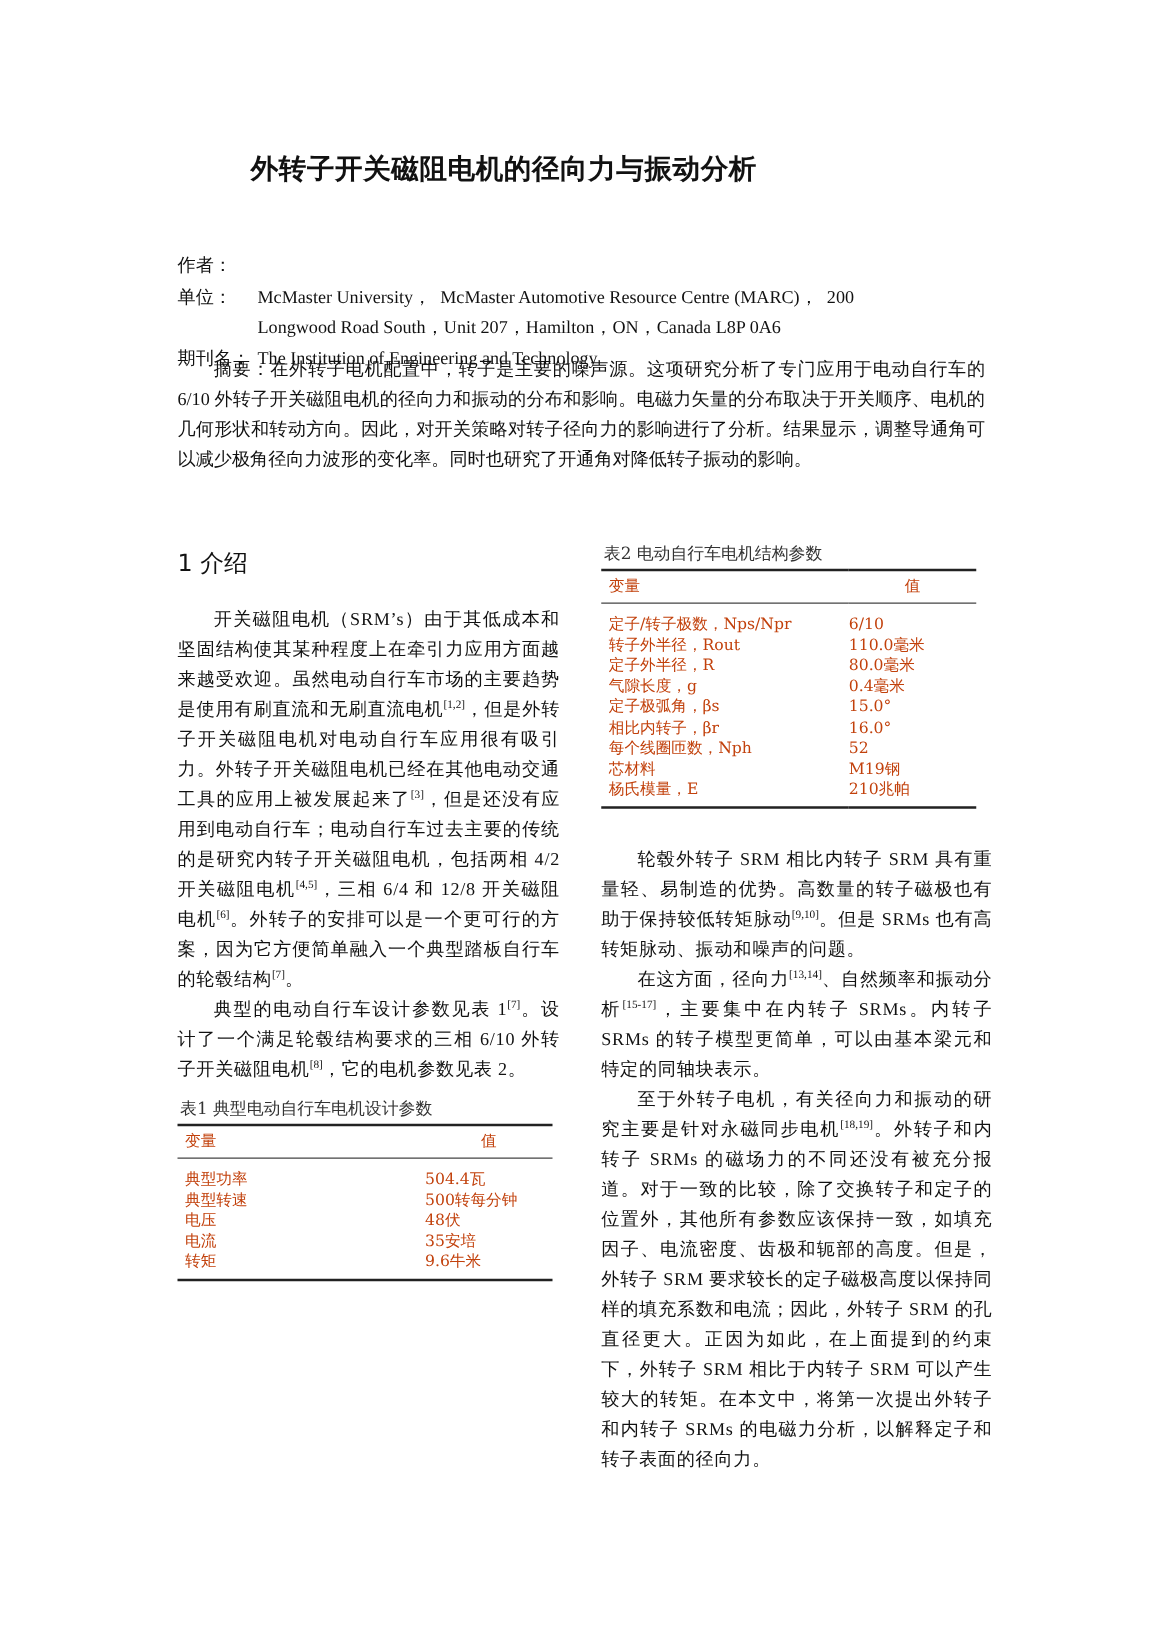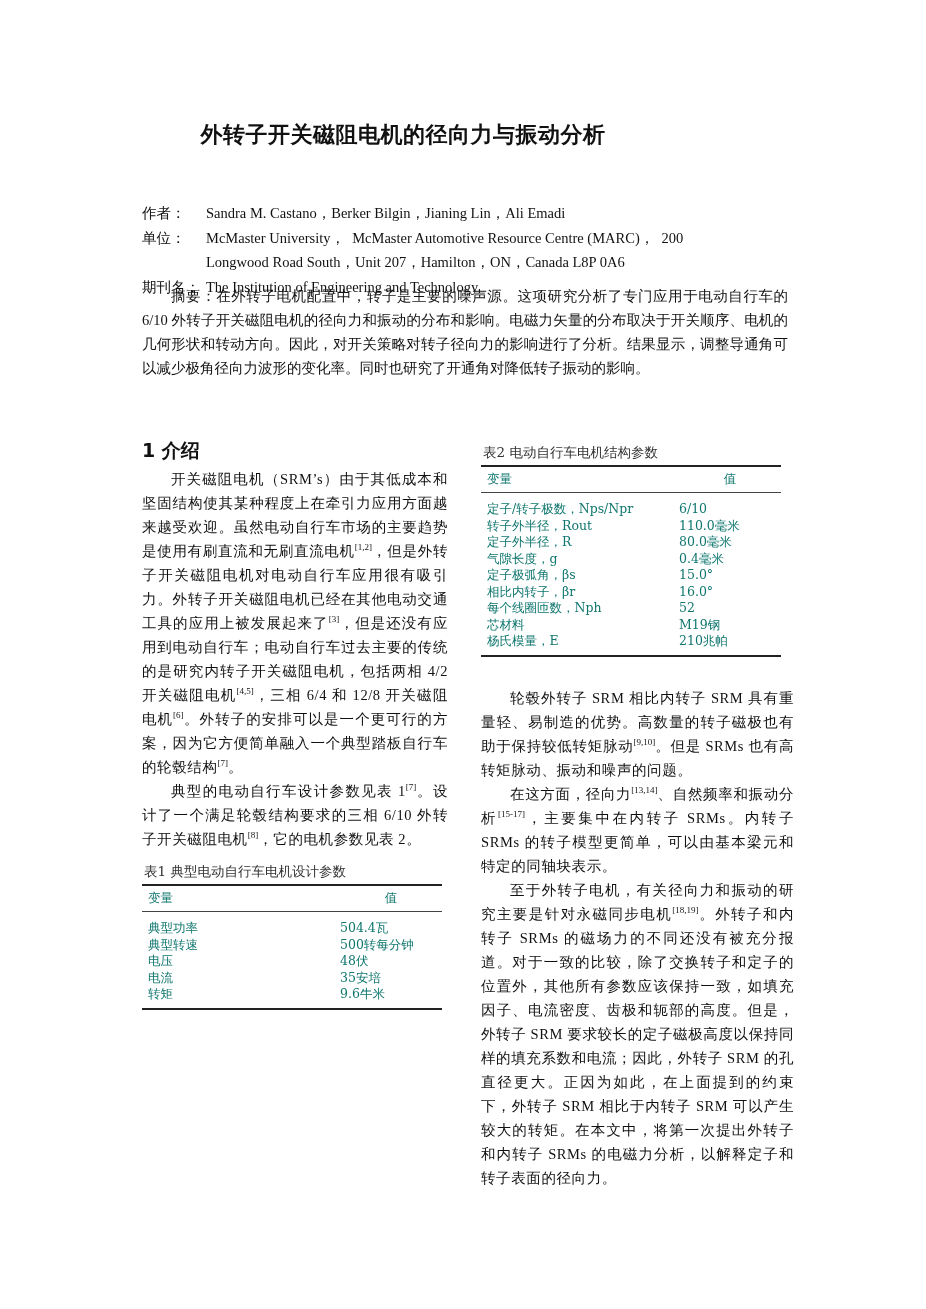--- a/index.html
+++ b/index.html
@@ -8,44 +8,43 @@
   .meta { position: absolute; left: 142px; font-size: 14.5px; line-height: 24.5px; }
   .meta-row { display: flex; white-space: nowrap; }
   .meta-label { width: 64px; display: inline-block; }
   .meta-value { display: inline-block; }
   .indent2 { padding-left: 64px; }
   .abstract { position: absolute; top: 284px; left: 142px; width: 646px; font-size: 14.5px; line-height: 24px; text-align: justify; }
   .abstract .kw { font-weight: normal; }
   .indent { text-indent: 2em; }
   .col-left { position: absolute; top: 438px; left: 142px; width: 306px; }
   .col-right { position: absolute; top: 432px; left: 481px; width: 313px; }
-  .section-head { font-family: "DejaVu Sans", sans-serif; font-weight: bold; font-size: 19px; margin: 0 0 3px 0; }
+  .section-head { font-family: "DejaVu Sans", sans-serif; font-weight: normal; font-size: 19px; margin: 0 0 20px 0; }
   p.body { margin: 0; font-size: 14.5px; line-height: 24px; text-align: justify; letter-spacing: 0.6px; }
   sup { font-size: 9px; line-height: 0; vertical-align: 6px; letter-spacing: 0; }
-  .table-caption { font-family: "DejaVu Serif", serif; font-size: 13.5px; color: #333; margin: 12px 0 3px 2px; }
-  table.data { border-collapse: collapse; width: 100%; font-family: "DejaVu Serif", serif; font-size: 12.5px; color: #0f766e; }
+  .table-caption { font-family: "DejaVu Serif", serif; font-size: 13.5px; color: #333; margin: 2px 0 3px 2px; }
+  table.data { border-collapse: collapse; width: 100%; font-family: "DejaVu Serif", serif; font-size: 12.5px; color: #c2410c; }
   table.data thead th { font-weight: normal; text-align: left; padding: 4px 6px 4px 6px; border-top: 2px solid #222; border-bottom: 1px solid #444; }
   table.data thead th.val { text-align: center; }
   table.data tbody td { padding: 0 6px; line-height: 16.5px; }
   table.data tbody tr:first-child td { padding-top: 8px; }
   table.data tbody tr:last-child td { padding-bottom: 5px; border-bottom: 2px solid #222; }
   table.data td.v { padding-left: 0; width: 34%; }
   .t1 { margin-top: 10px; width: 300px; }
   .t2 { width: 300px; }
   .right-text { margin-top: 29px; }
 </style>
 </head>
 <body>
 
 <div class="title">外转子开关磁阻电机的径向力与振动分析</div>
 
 <div class="meta" style="top:161px;margin-top:40px;">
   <div class="meta-row">
     <span class="meta-label">作者：</span>
-    <span class="meta-value">Sandra M. Castano，Berker Bilgin，Jianing Lin，Ali Emadi</span>
   </div>
   <div class="meta-row">
     <span class="meta-label">单位：</span>
     <span class="meta-value" style="white-space:pre;font-family:Liberation Serif, serif;">McMaster University，  McMaster Automotive Resource Centre (MARC)，  200</span>
   </div>
   <div class="meta-row indent2">
     <span class="meta-value">Longwood Road South，Unit 207，Hamilton，ON，Canada L8P 0A6</span>
   </div>
   <div class="meta-row">
     <span class="meta-label">期刊名：</span>

